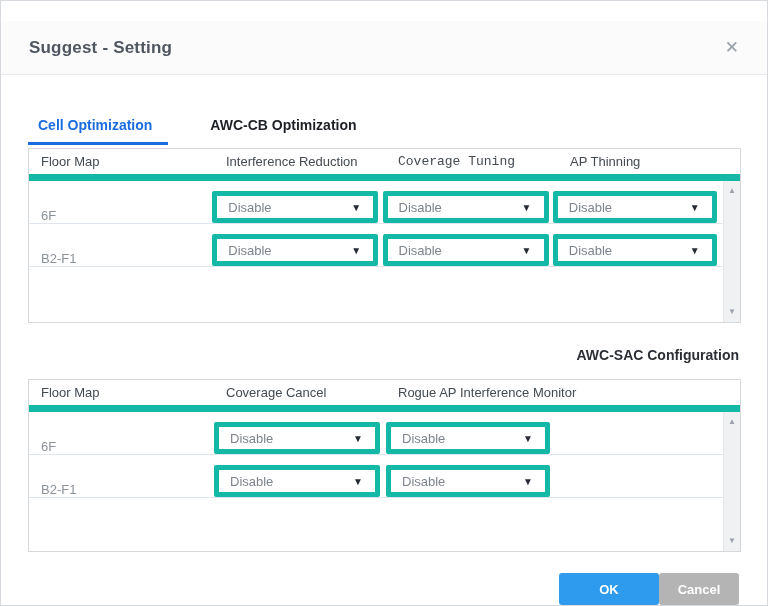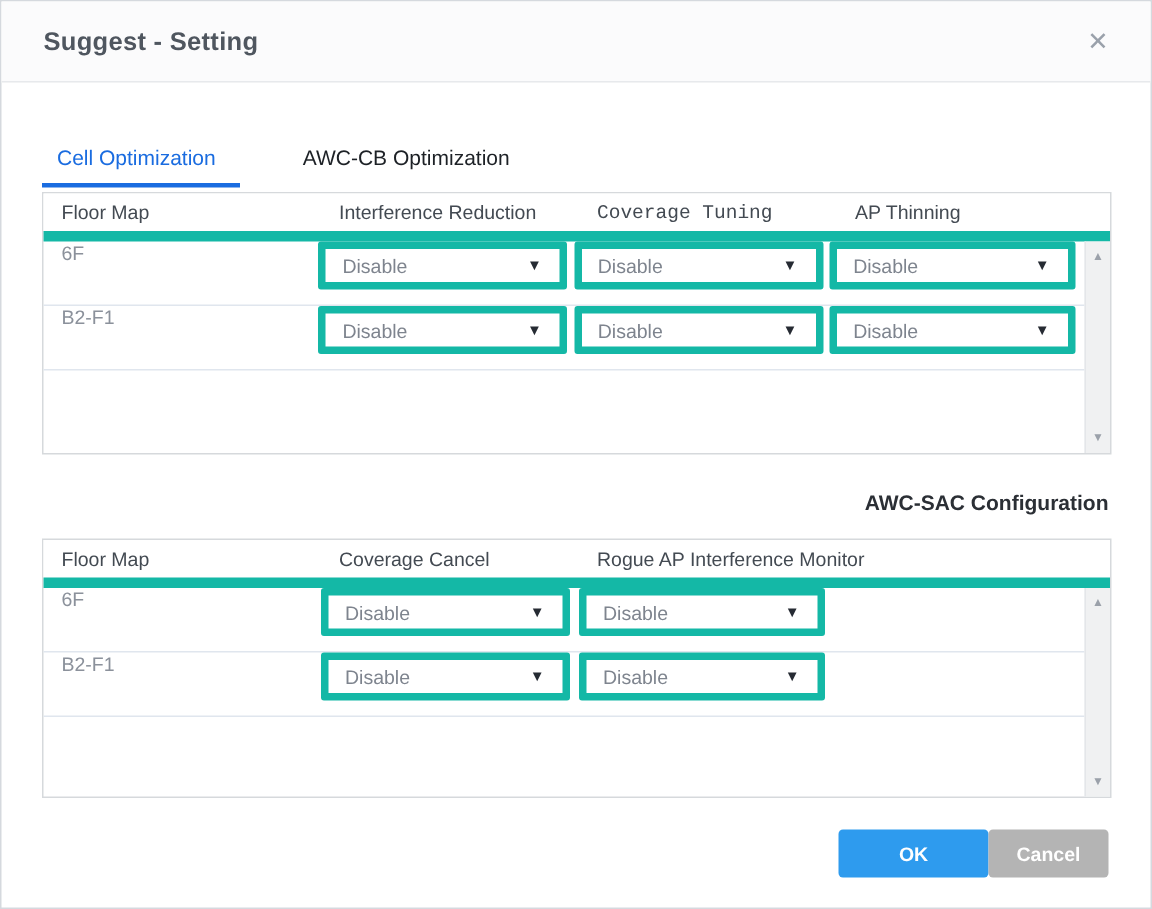--- a/index.html
+++ b/index.html
@@ -15,37 +15,38 @@
     background: #ffffff;
     border: 1px solid #d5d9de;
   }
   
   .dialog-header {
     height: 54px;
     background: #fbfbfc;
     border-bottom: 1px solid #e7e9ec;
     display: flex; align-items: center;
     padding: 0 28px;
+    margin-top: 20px;
   }
   .dialog-title {
     font-size: 17px; font-weight: bold; color: #4f565f; letter-spacing: 0.2px;
   }
   .close-btn {
     margin-left: auto;
     color: #9aa1ab; font-size: 17px; line-height: 17px;
     cursor: pointer;
   }
   
   .dialog-body { padding: 0 28px 0 27px; }
   .tabs {
     margin-top: 42px;
     display: flex; gap: 32px;
   }
   .tab {
-    font-size: 14px; font-weight: normal; color: #1d2126;
+    font-size: 14px; font-weight: bold; color: #1d2126;
     padding: 0 16px 9px 10px;
     border-bottom: 3px solid transparent;
     cursor: pointer;
   }
   .tab.active {
     color: #1a6ce0;
     border-bottom-color: #1a6ce0;
   }
   
   .grid {
@@ -65,21 +66,21 @@
   }
   .th.c1 { width: 185px; }
   .th.c2 { width: 172px; }
   .th.c3 { width: 172px; font-family: Liberation Mono, monospace; }
   .th.c4 { flex: 1; }
   .grid-body { position: relative; }
   .grid-body.t1 { height: 141px; }
   .grid-body.t2 { height: 139px; }
   .grid-rows { margin-right: 17px; }
   .row {
-    display: flex; align-items: flex-start;
+    display: flex; align-items: flex-end;
     height: 43px;
     border-bottom: 1px solid #e0e6ee;
   }
   .cell-floor {
     width: 185px; padding-left: 12px;
     font-size: 13px; color: #8b919b;
   }
   .cell-dd { width: 172px; }
   .dd {
     width: 166px; height: 32px;

